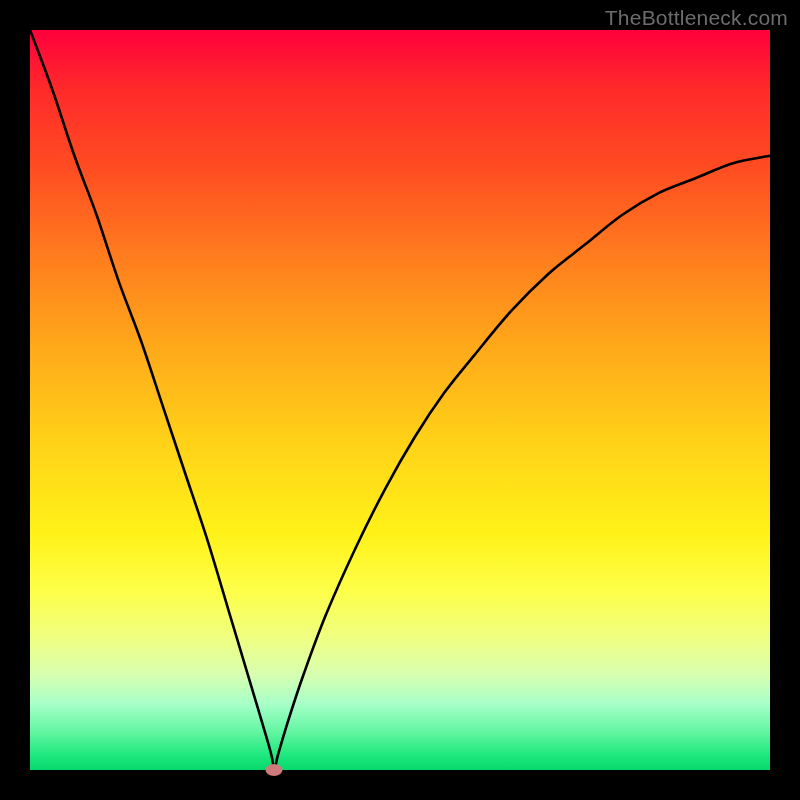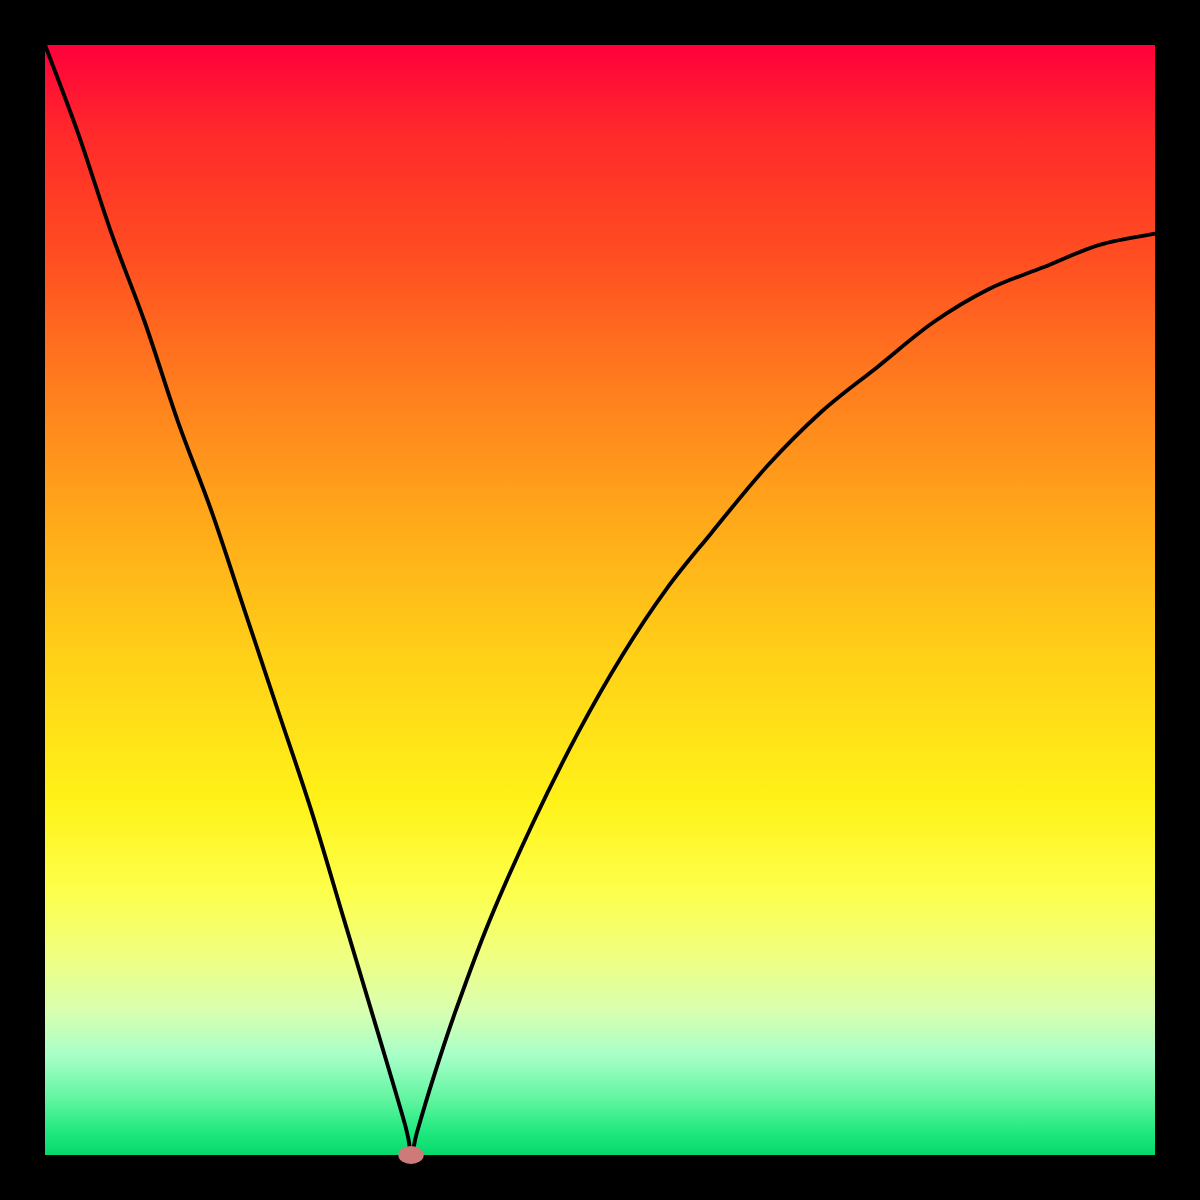--- a/index.html
+++ b/index.html
@@ -67,13 +67,14 @@
 </head>
 <body>
 
 <div class="frame">
   <div class="plot-area">
     <svg class="curve" viewBox="0 0 740 740" preserveAspectRatio="none">
       <path id="curve-path" d="M 0 0 C 3.6999999999999997 9.866666666666655, 14.8 38.23333333333325, 22.2 59.19999999999993 C 29.599999999999998 80.16666666666661, 37 104.83333333333339, 44.4 125.80000000000007 C 51.8 146.76666666666674, 59.199999999999996 164.03333333333336, 66.6 185 C 74 205.96666666666664, 81.39999999999999 230.6333333333333, 88.8 251.59999999999997 C 96.2 272.5666666666666, 103.6 289.8333333333333, 111 310.8 C 118.4 331.7666666666667, 125.79999999999998 355.20000000000005, 133.2 377.40000000000003 C 140.6 399.6, 148 421.8, 155.4 444 C 162.8 466.2, 170.2 487.1666666666667, 177.6 510.6 C 185 534.0333333333333, 192.4 559.9333333333334, 199.8 584.6 C 207.20000000000002 609.2666666666667, 215.21666666666667 635.7833333333333, 222 658.6 C 228.78333333333333 681.4166666666667, 236.8 707.9333333333334, 240.5 721.5 C 244.2 735.0666666666666, 242.9666666666667 739.3833333333333, 244.20000000000002 740 C 245.43333333333334 740.6166666666667, 245.43333333333334 733.8333333333334, 247.9 725.2 C 250.36666666666667 716.5666666666667, 254.68333333333334 701.7666666666668, 259 688.2 C 263.31666666666666 674.6333333333333, 267.6333333333333 661.0666666666666, 273.8 643.8 C 279.9666666666667 626.5333333333333, 287.3666666666667 605.5666666666667, 296 584.6 C 304.6333333333333 563.6333333333333, 315.73333333333335 538.9666666666667, 325.6 518 C 335.4666666666667 497.0333333333333, 345.3333333333333 477.3, 355.2 458.8 C 365.06666666666666 440.3, 374.93333333333334 423.03333333333336, 384.8 407 C 394.6666666666667 390.96666666666664, 404.53333333333336 376.16666666666663, 414.40000000000003 362.59999999999997 C 424.2666666666667 349.0333333333333, 432.9 339.16666666666663, 444 325.59999999999997 C 455.1 312.0333333333333, 468.6666666666667 294.76666666666665, 481 281.2 C 493.3333333333333 267.6333333333333, 505.6666666666667 255.29999999999998, 518 244.2 C 530.3333333333334 233.1, 542.6666666666666 224.4666666666667, 555 214.60000000000002 C 567.3333333333334 204.73333333333335, 579.6666666666666 193.63333333333335, 592 185 C 604.3333333333334 176.36666666666665, 616.6666666666666 168.9666666666666, 629 162.79999999999995 C 641.3333333333334 156.6333333333333, 653.6666666666666 152.9333333333333, 666 148 C 678.3333333333334 143.0666666666667, 690.6666666666666 136.90000000000003, 703 133.20000000000005 C 715.3333333333334 129.50000000000006, 733.8333333333334 127.0333333333334, 740 125.80000000000007" fill="none" stroke="#000" stroke-width="2.6" stroke-linejoin="round" stroke-linecap="round"></path>
     </svg>
     <div id="marker" class="marker" style="left: 244.2px; top: 740px;"></div>
   </div>
+  <div class="watermark">TheBottleneck.com</div>
 </div>
 
 </body></html>

